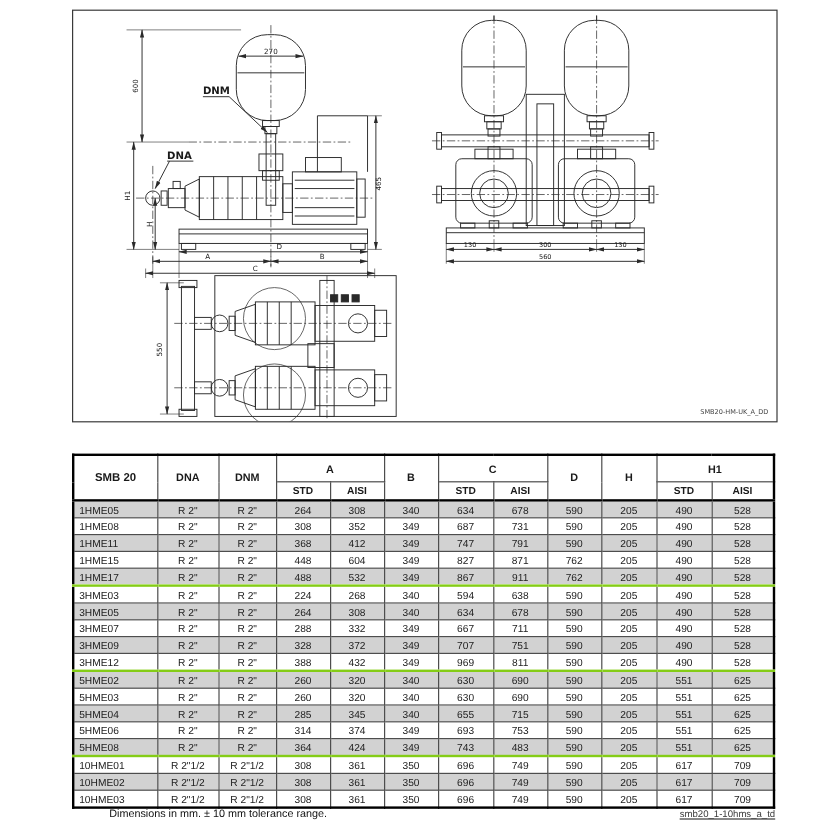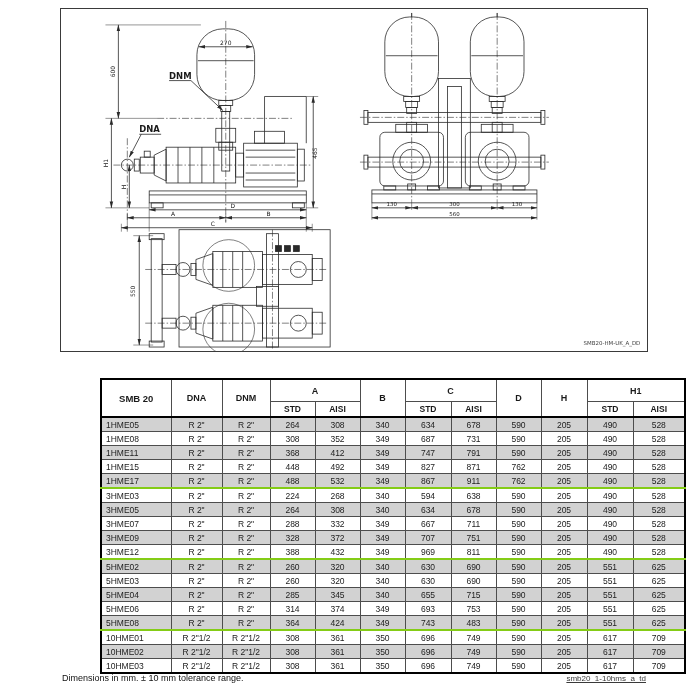--- a/index.html
+++ b/index.html
@@ -5,33 +5,33 @@
   html,body{margin:0;padding:0;background:#ffffff;}
   body{position:relative;width:700px;height:700px;font-family:"Liberation Sans",sans-serif;color:#1a1a1a;overflow:hidden;}
   .drawing-panel{position:absolute;left:60px;top:8px;width:588px;height:344px;border:1px solid #3a3a3a;box-sizing:border-box;background:#fff;}
   .drawing-panel svg{display:block;width:100%;height:100%;}
   svg text{font-family:"DejaVu Sans",sans-serif;fill:#1a1a1a;}
   .dimtxt{font-size:6px;}
   .dimtxt-sm{font-size:5.5px;}
   .porttxt{font-size:8.5px;font-weight:bold;}
   .codetxt{font-size:5.5px;fill:#444;}
   .table-wrap{position:absolute;left:60px;top:378px;}
-  table{border-collapse:collapse;table-layout:fixed;width:584px;border:2px solid #000;margin-left:40px;}
+  table{border-collapse:collapse;table-layout:fixed;width:584px;border:2px solid #000;}
   th,td{border:1px solid #4d4d4d;padding:0;overflow:hidden;white-space:nowrap;}
   thead th{font-size:9px;font-weight:bold;text-align:center;background:#fff;}
   .h1row th{height:21px;}
   .h2row th{height:14px;font-size:8.5px;}
   tbody td{height:13px;font-size:8.5px;text-align:center;color:#222;}
   tbody td.model{text-align:left;padding-left:4px;}
   tbody tr.stripe td{background:#d2d2d2;}
   tbody tr:first-child td{border-top:2px solid #000;}
   tbody tr.group-start td{border-top:2px solid #84cc16;}
   th.big{font-size:9.5px;}
   .foot{position:absolute;left:62px;top:673px;width:584px;display:flex;justify-content:space-between;align-items:baseline;}
-  .foot-note{font-size:9px;color:#111;}
+  .foot-note{font-size:9px;color:#111;margin-left:29px;}
   .foot-code{font-size:8px;color:#3a3a3a;text-decoration:underline;}
 </style>
 </head>
 <body>
 
 <div class="drawing-panel">
 <svg viewBox="0 0 588 344">
   <defs>
     <marker id="arr" markerWidth="9" markerHeight="8" refX="8" refY="3" orient="auto-start-reverse">
       <path d="M0,0.8 L8.5,3 L0,5.2 z" fill="#2a2a2a"></path>
@@ -351,21 +351,21 @@
           <td>590</td>
           <td>205</td>
           <td>490</td>
           <td>528</td>
         </tr>
         <tr>
           <td class="model">1HME15</td>
           <td>R 2"</td>
           <td>R 2"</td>
           <td>448</td>
-          <td>492</td>
+          <td>604</td>
           <td>349</td>
           <td>827</td>
           <td>871</td>
           <td>762</td>
           <td>205</td>
           <td>490</td>
           <td>528</td>
         </tr>
         <tr class="stripe">
           <td class="model">1HME17</td>

